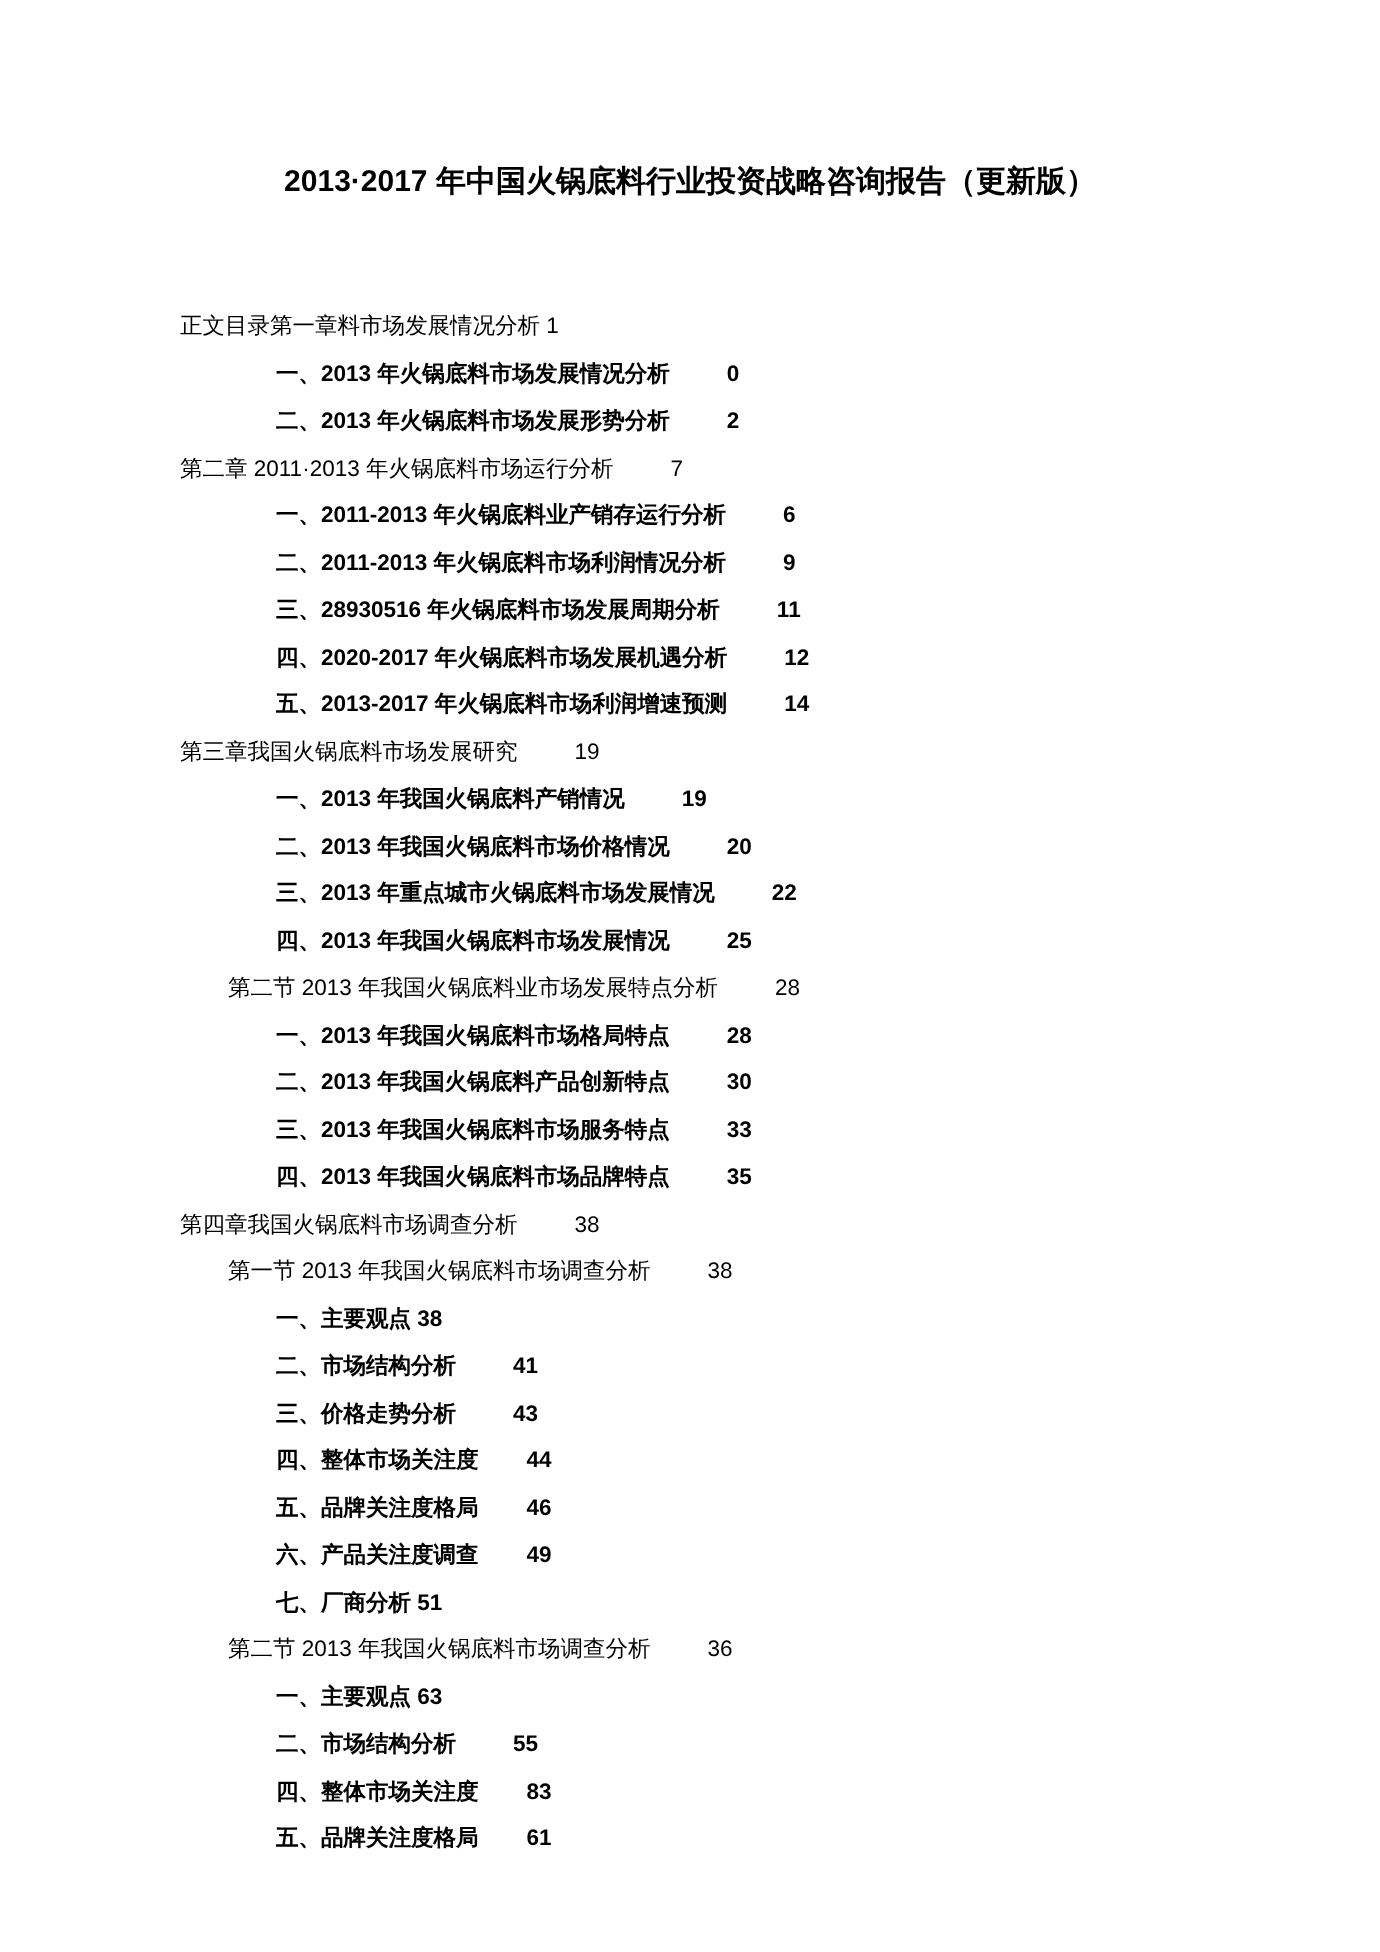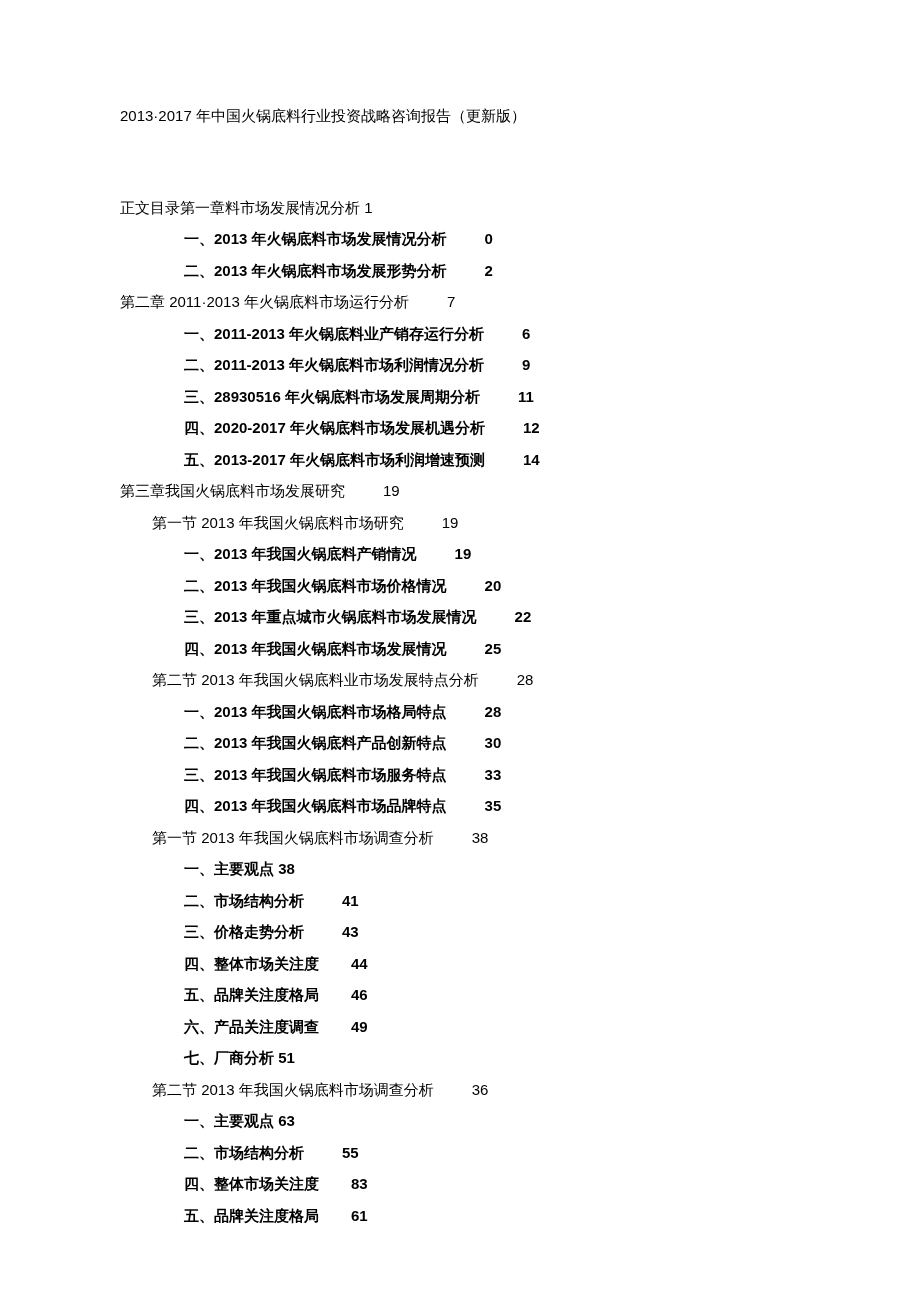--- a/index.html
+++ b/index.html
@@ -9,25 +9,25 @@
     font-family: "SimSun", "宋体", serif;
     color: #000000;
     width: 920px;
   }
   .page {
     padding: 100px 120px 60px 120px;
     font-size: 15px;
     line-height: 2.1;
   }
   .title {
-    text-align: left;
-    font-weight: normal;
+    text-align: center;
+    font-weight: bold;
     font-family: "Microsoft YaHei", "SimHei", sans-serif;
     margin-bottom: 60px;
-    font-size: 15px;
+    font-size: 20px;
   }
   .toc-line {
     white-space: nowrap;
     font-family: "Microsoft YaHei", "SimSun", sans-serif;
   }
   .indent-0 { padding-left: 0; }
   .indent-1 { padding-left: 32px; }
   .indent-2 { padding-left: 64px; font-weight: bold; }
   .gap {
     display: inline-block;
@@ -44,30 +44,30 @@
       <div class="toc-line indent-0"><span>正文目录第一章料市场发展情况分析 1</span></div>
       <div class="toc-line indent-2"><span>一、2013 年火锅底料市场发展情况分析</span><span class="gap gap-m"></span><span>0</span></div>
       <div class="toc-line indent-2"><span>二、2013 年火锅底料市场发展形势分析</span><span class="gap gap-m"></span><span>2</span></div>
       <div class="toc-line indent-0"><span>第二章 2011·2013 年火锅底料市场运行分析</span><span class="gap gap-m"></span><span>7</span></div>
       <div class="toc-line indent-2"><span>一、2011-2013 年火锅底料业产销存运行分析</span><span class="gap gap-m"></span><span>6</span></div>
       <div class="toc-line indent-2"><span>二、2011-2013 年火锅底料市场利润情况分析</span><span class="gap gap-m"></span><span>9</span></div>
       <div class="toc-line indent-2"><span>三、28930516 年火锅底料市场发展周期分析</span><span class="gap gap-m"></span><span>11</span></div>
       <div class="toc-line indent-2"><span>四、2020-2017 年火锅底料市场发展机遇分析</span><span class="gap gap-m"></span><span>12</span></div>
       <div class="toc-line indent-2"><span>五、2013-2017 年火锅底料市场利润增速预测</span><span class="gap gap-m"></span><span>14</span></div>
       <div class="toc-line indent-0"><span>第三章我国火锅底料市场发展研究</span><span class="gap gap-m"></span><span>19</span></div>
-      <div class="toc-line indent-1"><span>第一节 2013 年我国火锅底料市场研究</span><span class="gap gap-m"></span><span>19</span></div>
       <div class="toc-line indent-2"><span>一、2013 年我国火锅底料产销情况</span><span class="gap gap-m"></span><span>19</span></div>
       <div class="toc-line indent-2"><span>二、2013 年我国火锅底料市场价格情况</span><span class="gap gap-m"></span><span>20</span></div>
       <div class="toc-line indent-2"><span>三、2013 年重点城市火锅底料市场发展情况</span><span class="gap gap-m"></span><span>22</span></div>
       <div class="toc-line indent-2"><span>四、2013 年我国火锅底料市场发展情况</span><span class="gap gap-m"></span><span>25</span></div>
       <div class="toc-line indent-1"><span>第二节 2013 年我国火锅底料业市场发展特点分析</span><span class="gap gap-m"></span><span>28</span></div>
       <div class="toc-line indent-2"><span>一、2013 年我国火锅底料市场格局特点</span><span class="gap gap-m"></span><span>28</span></div>
       <div class="toc-line indent-2"><span>二、2013 年我国火锅底料产品创新特点</span><span class="gap gap-m"></span><span>30</span></div>
       <div class="toc-line indent-2"><span>三、2013 年我国火锅底料市场服务特点</span><span class="gap gap-m"></span><span>33</span></div>
       <div class="toc-line indent-2"><span>四、2013 年我国火锅底料市场品牌特点</span><span class="gap gap-m"></span><span>35</span></div>
+      <div class="toc-line indent-0"><span>第四章我国火锅底料市场调查分析</span><span class="gap gap-m"></span><span>38</span></div>
       <div class="toc-line indent-1"><span>第一节 2013 年我国火锅底料市场调查分析</span><span class="gap gap-m"></span><span>38</span></div>
       <div class="toc-line indent-2"><span>一、主要观点 38</span></div>
       <div class="toc-line indent-2"><span>二、市场结构分析</span><span class="gap gap-m"></span><span>41</span></div>
       <div class="toc-line indent-2"><span>三、价格走势分析</span><span class="gap gap-m"></span><span>43</span></div>
       <div class="toc-line indent-2"><span>四、整体市场关注度</span><span class="gap gap-s"></span><span>44</span></div>
       <div class="toc-line indent-2"><span>五、品牌关注度格局</span><span class="gap gap-s"></span><span>46</span></div>
       <div class="toc-line indent-2"><span>六、产品关注度调查</span><span class="gap gap-s"></span><span>49</span></div>
       <div class="toc-line indent-2"><span>七、厂商分析 51</span></div>
       <div class="toc-line indent-1"><span>第二节 2013 年我国火锅底料市场调查分析</span><span class="gap gap-m"></span><span>36</span></div>
       <div class="toc-line indent-2"><span>一、主要观点 63</span></div>

